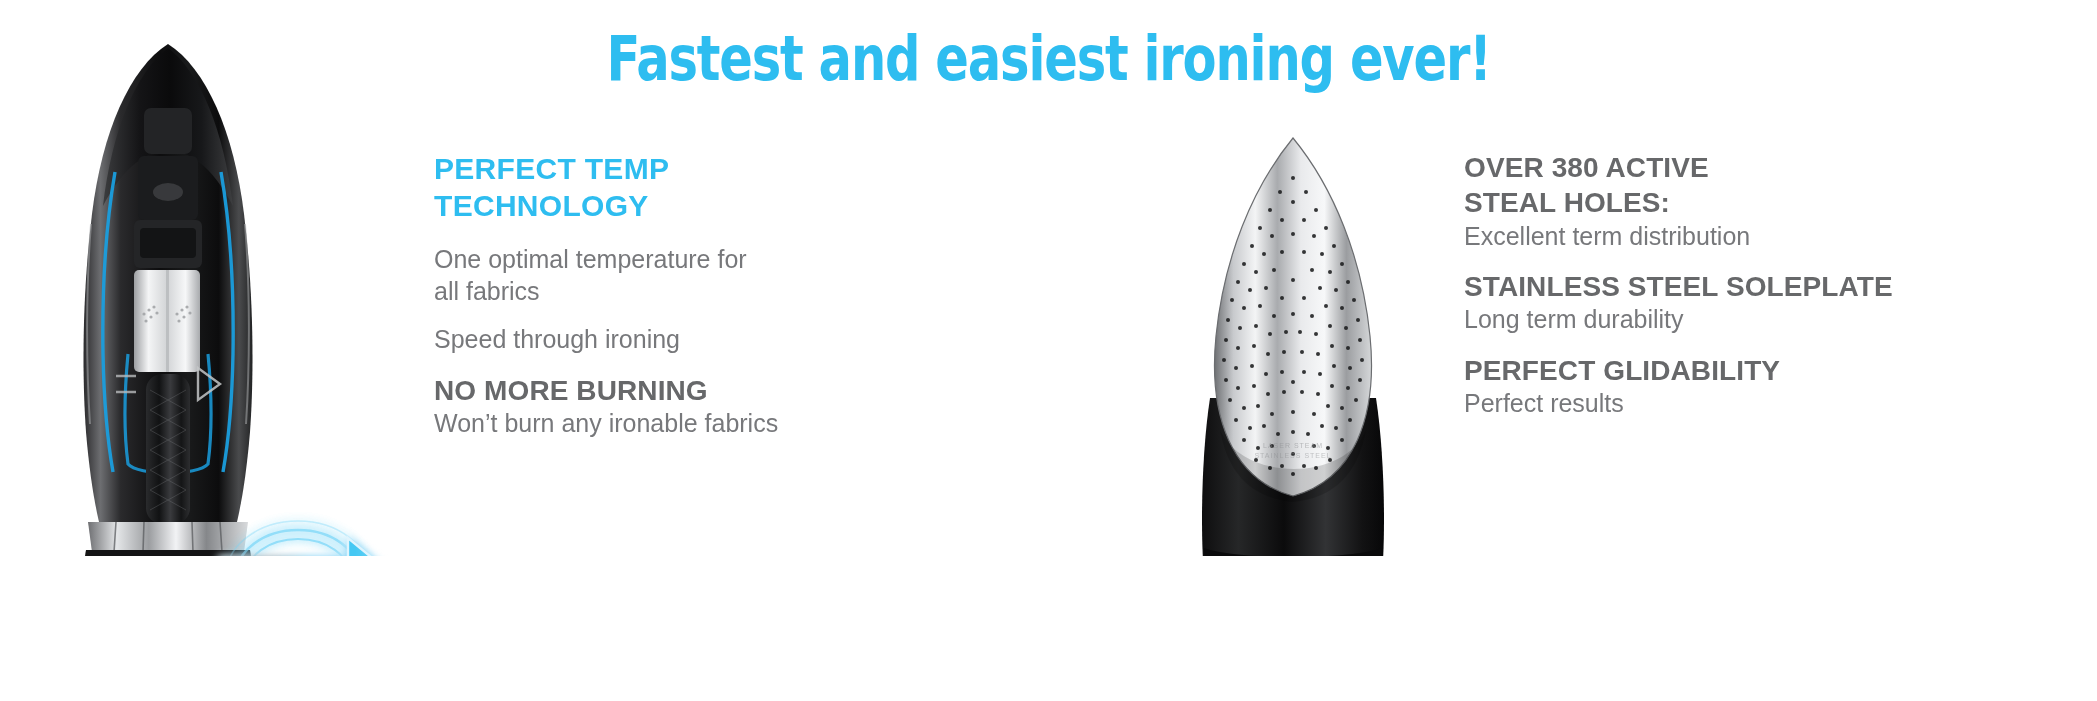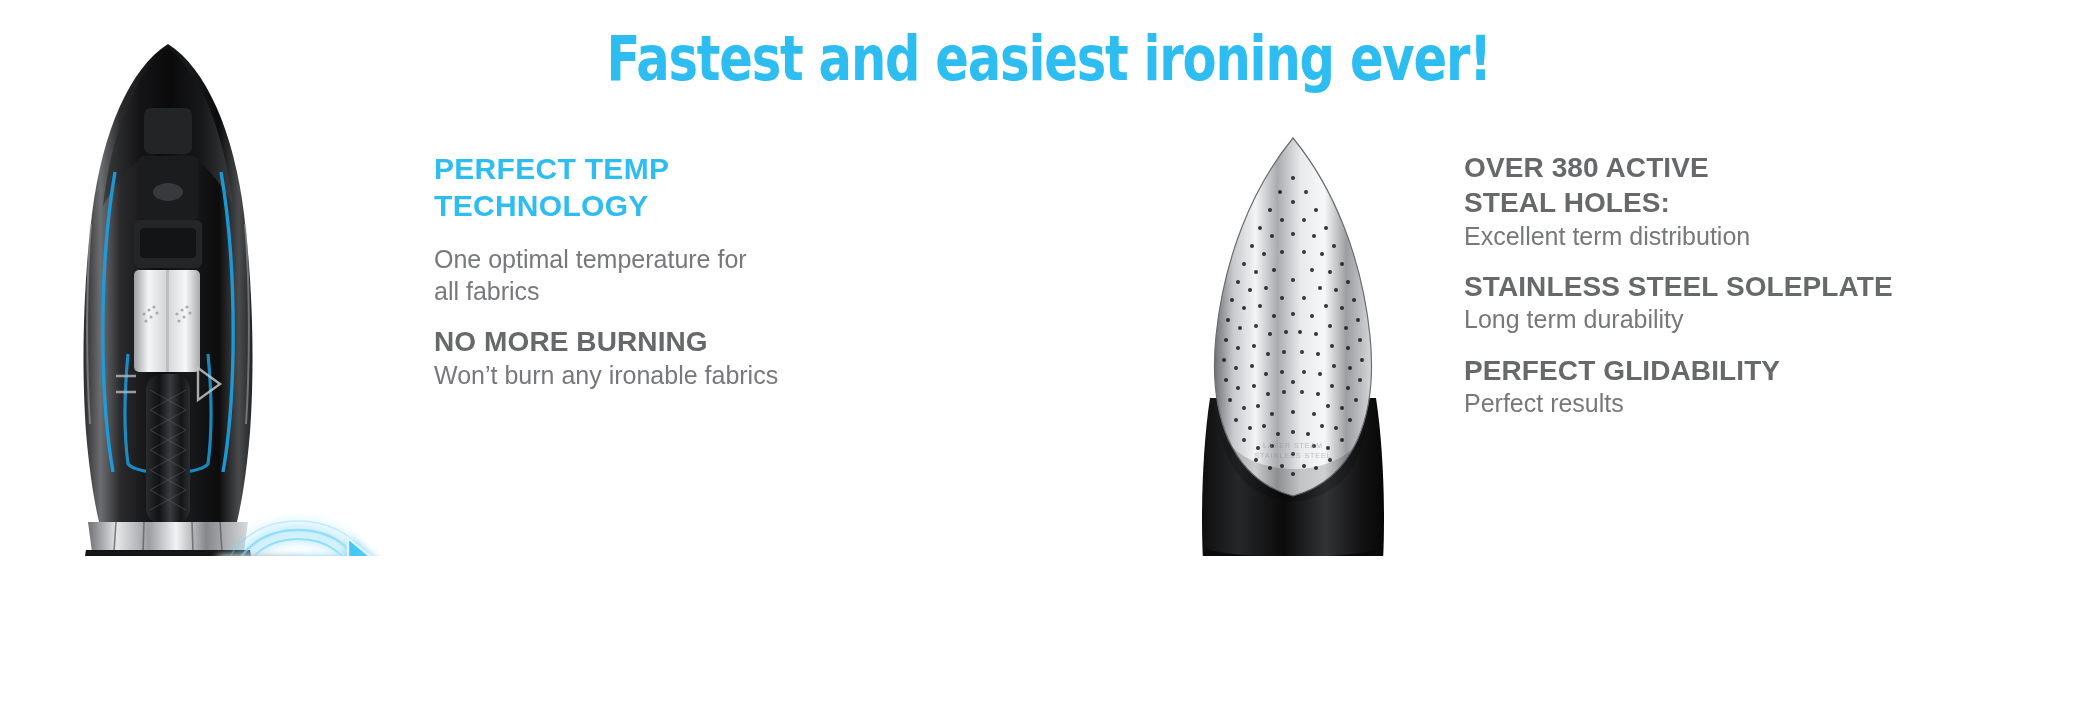--- a/index.html
+++ b/index.html
@@ -444,20 +444,21 @@
   <div class="col col-left">
     <div class="col-title">PERFECT TEMP
 TECHNOLOGY</div>
 
     <div class="feature">
       <div class="feature-desc">One optimal temperature for
 all fabrics</div>
     </div>
 
     <div class="feature">
+      <div class="feature-desc">Speed through ironing</div>
     </div>
 
     <div class="feature">
       <div class="feature-title">NO MORE BURNING</div>
       <div class="feature-desc">Won’t burn any ironable fabrics</div>
     </div>
   </div>
 
   <div class="col col-right">
 

